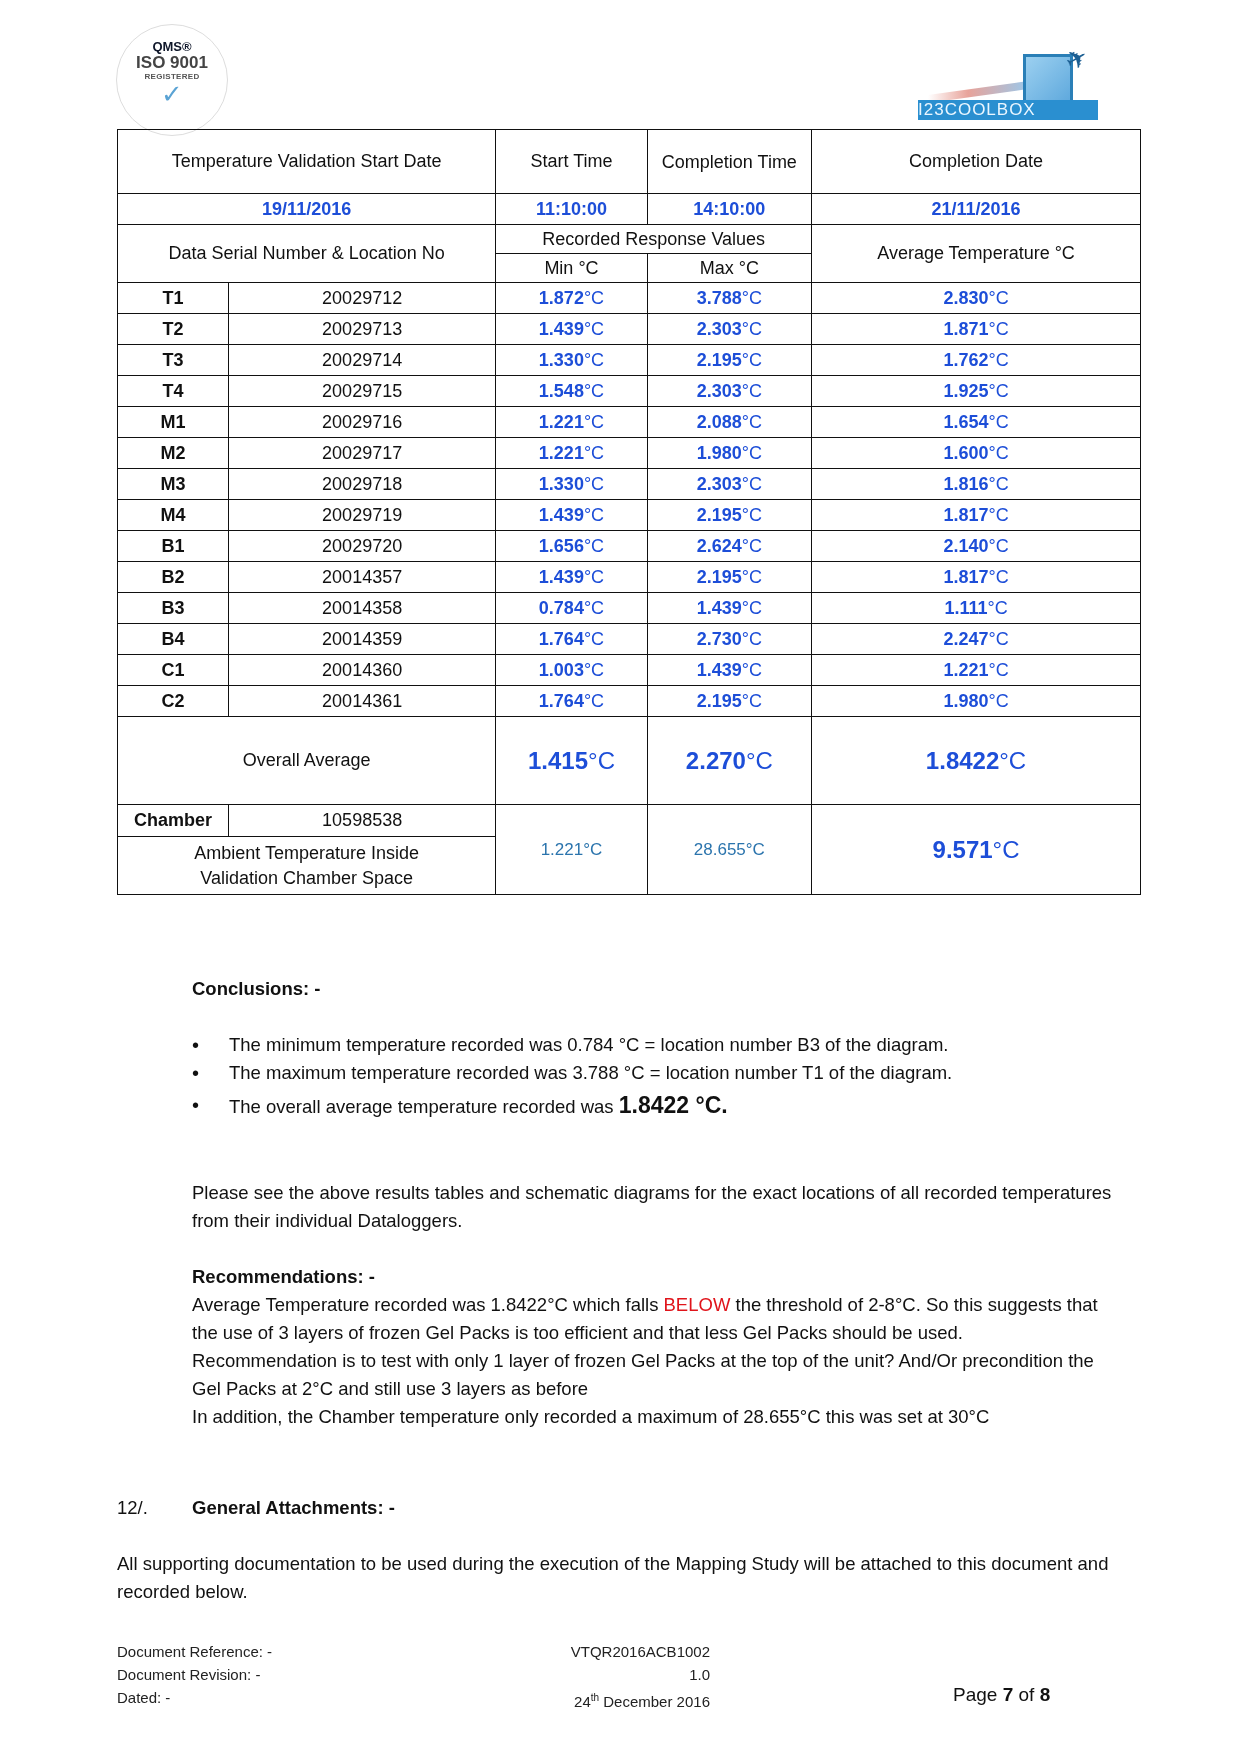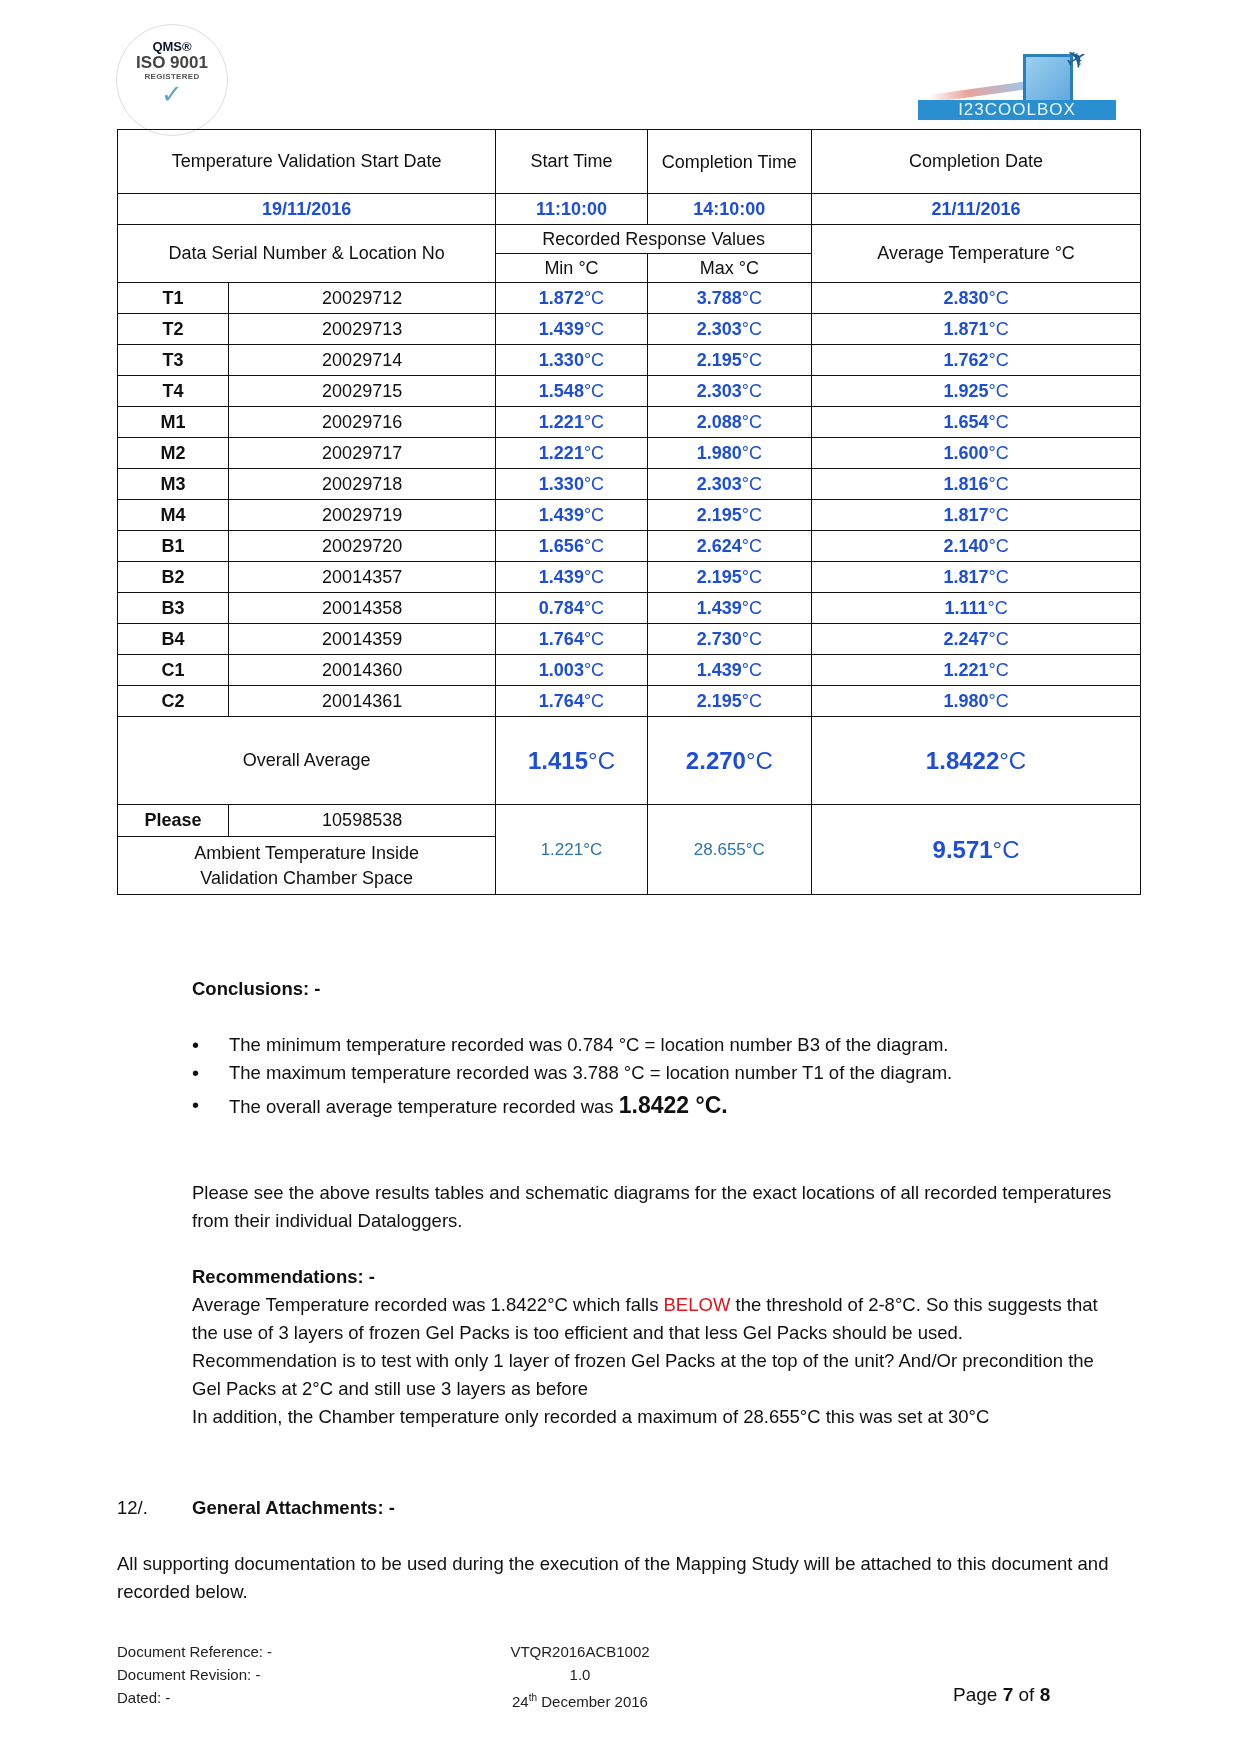--- a/index.html
+++ b/index.html
@@ -25,23 +25,23 @@
     position: absolute; left: 105px; top: 4px; width: 44px; height: 44px;
     border: 3px solid #2a7fb7; background: linear-gradient(135deg,#9cd0f0,#5fa9dd);
   }
   #coolbox-logo .trail {
     position: absolute; left: 10px; top: 38px; width: 100px; height: 8px;
     background: linear-gradient(90deg, rgba(255,255,255,0), #e8a39a 40%, #9cc8ea);
     transform: skewY(-8deg);
   }
   #coolbox-logo .plane { position: absolute; left: 148px; top: -6px; color: #1c5f93; font-size: 26px; transform: rotate(-30deg); }
   #coolbox-logo .word {
-    position: absolute; left: 0; top: 50px; width: 198px; height: 20px;
+    position: absolute; left: 0; top: 50px; width: 180px; height: 20px;
     background: #2a8fd0; color: #eaf6ff; font-size: 17px; line-height: 20px;
-    text-align: center; letter-spacing: 1px;
+    letter-spacing: 1px;
   }
 
   
   table#results {
     position: absolute; left: 117px; top: 129px; width: 1024px;
     border-collapse: collapse; font-family: "Liberation Sans", sans-serif;
   }
   #results td { border: 1.5px solid #111; text-align: center; padding: 0; font-size: 18px; }
   #results .hdr { font-size: 18px; }
   #results .blue { color: #1d4ed8; font-weight: bold; }
@@ -211,21 +211,21 @@
       </tr>
     </tbody>
   <tbody>
       <tr style="height:88px">
     <td colspan="2">Overall Average</td>
     <td class="blue big"><span>1.415</span><span class="deg">°C</span></td>
     <td class="blue big"><span>2.270</span><span class="deg">°C</span></td>
     <td class="blue big"><span>1.8422</span><span class="deg">°C</span></td>
   </tr>
   <tr style="height:32px">
-    <td class="loc">Please</td>
+    <td class="loc">Chamber</td>
     <td>10598538</td>
     <td rowspan="2" class="blue-light"><span>1.221</span><span>°C</span></td>
     <td rowspan="2" class="blue-light"><span>28.655</span><span>°C</span></td>
     <td rowspan="2" class="blue big"><span>9.571</span><span class="deg">°C</span></td>
   </tr>
   <tr style="height:58px">
     <td colspan="2" style="line-height:25px">
       <div>Ambient Temperature Inside</div>
       <div>Validation Chamber Space</div>
     </td>
@@ -253,20 +253,20 @@
 
 <div class="abs txt" style="left:117px; top:1494px;">12/.</div>
 <div class="abs txt bold" style="left:192px; top:1494px;">General Attachments: -</div>
 <div class="abs txt" style="left:117px; top:1550px; width:1000px;">All supporting documentation to be used during the execution of the Mapping Study will be attached to this document and recorded below.</div>
 
 <div class="abs footer" style="left:117px; top:1640px;">
   <div>Document Reference: -</div>
   <div>Document Revision: -</div>
   <div>Dated: -</div>
 </div>
-<div class="abs footer" style="left:450px; top:1640px; width:260px; text-align:center;">
+<div class="abs footer" style="left:450px; top:1640px; width:260px; text-align:right;">
   <div>VTQR2016ACB1002</div>
   <div>1.0</div>
   <div><span>24</span><sup style="font-size:10px">th</sup><span> December 2016</span></div>
 </div>
 <div class="abs" style="left:953px; top:1684px; font-size:19px;">
   <span>Page </span><b>7</b><span> of </span><b>8</b>
 </div>
 
 </body></html>

